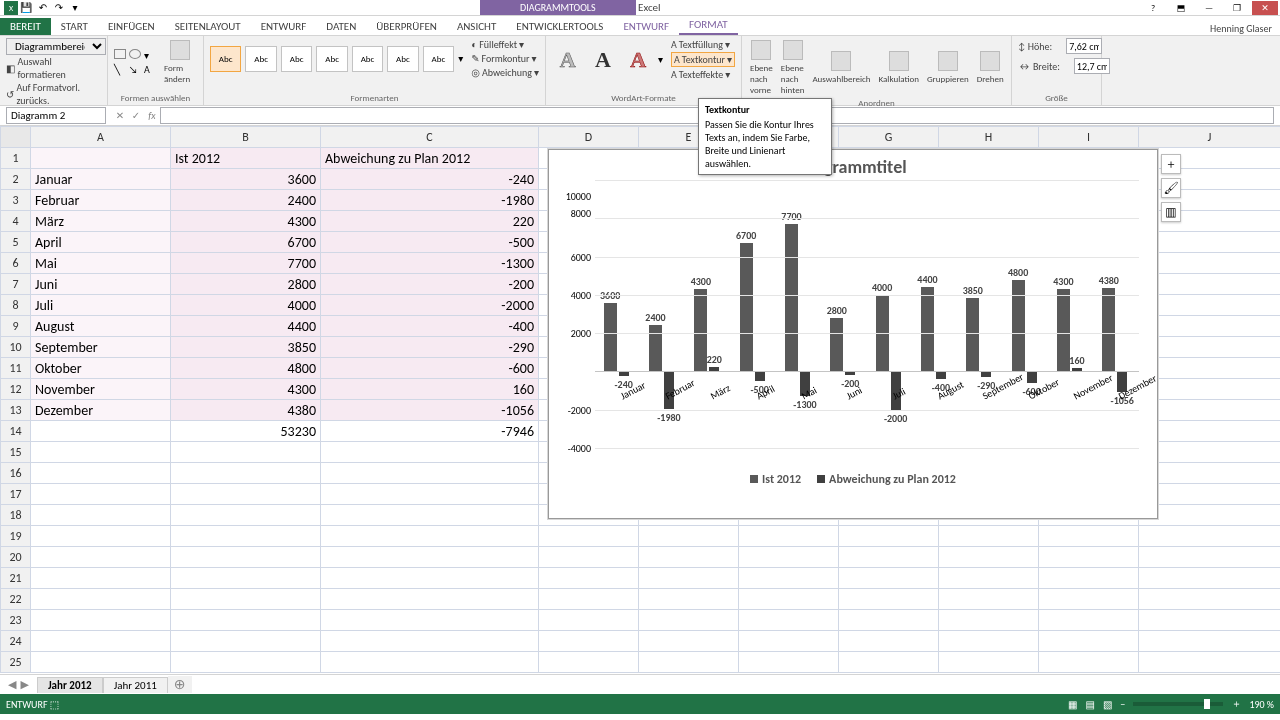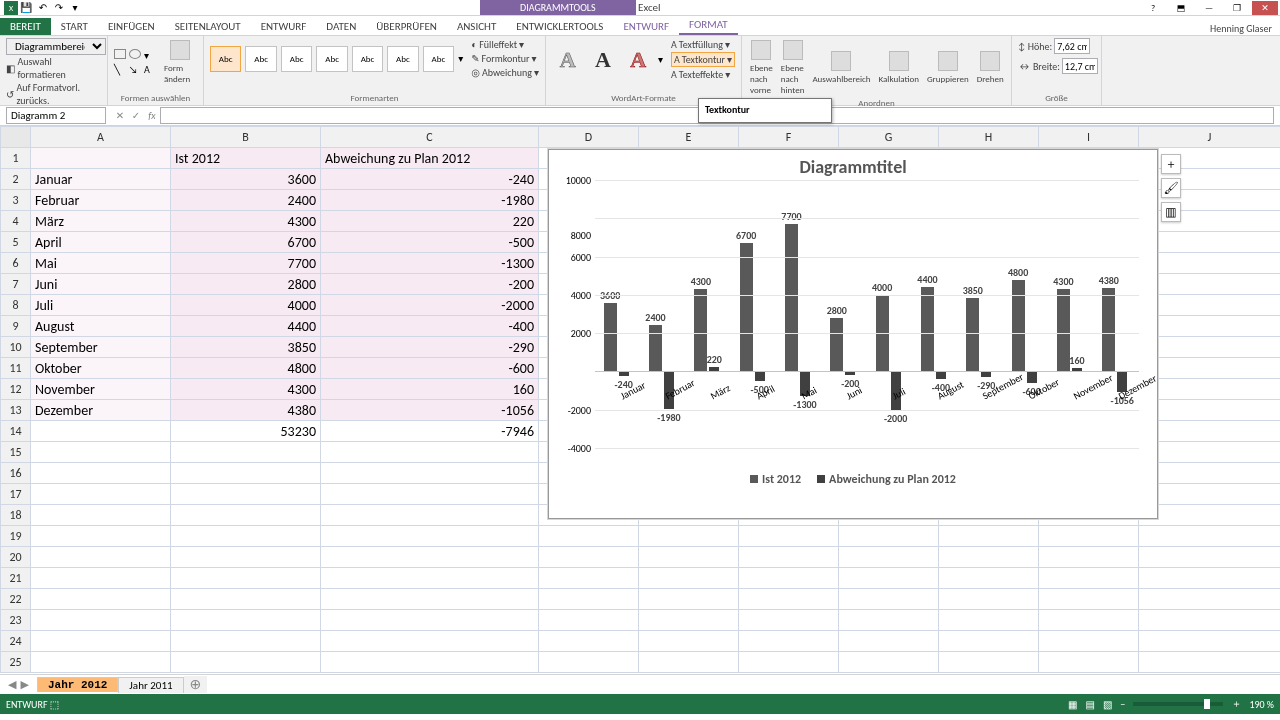--- a/index.html
+++ b/index.html
@@ -22,21 +22,21 @@
 .ribbon { height: 70px; background: #f1f1f1; border-bottom: 1px solid #d4d4d4; display: flex; font-size: 10px; }
 .rgroup { border-right: 1px solid #d4d4d4; padding: 2px 6px; display: flex; flex-direction: column; justify-content: space-between; }
 .rgroup-label { text-align: center; font-size: 9px; color: #666; }
 .rgroup-body { display: flex; align-items: center; gap: 4px; }
 .rbtn { display: flex; flex-direction: column; align-items: center; font-size: 9px; color: #444; padding: 2px; cursor: pointer; }
 .rbtn .ico { width: 20px; height: 20px; background: #ddd; border: 1px solid #bbb; margin-bottom: 2px; }
 .shape-style { width: 34px; height: 26px; border: 1px solid #c3c3c3; background: #fff; display: flex; align-items: center; justify-content: center; font-size: 9px; }
 .shape-style.active { border: 1px solid #f2a642; background: #fde6cc; }
 .wa-style { width: 32px; height: 32px; display: flex; align-items: center; justify-content: center; font-family: Georgia, serif; font-size: 22px; font-weight: bold; }
 .mini-line { display: flex; align-items: center; gap: 2px; font-size: 10px; color: #444; cursor: pointer; }
-.sizebox { width: 36px; height: 16px; border: 1px solid #abadb3; background: #fff; font-size: 10px; padding: 0 2px; }
+.sizebox { width: 36px; height: 16px; border: 1px solid #abadb3; background: #fff; font-size: 10px; padding: 0 2px; margin-left: 12px; }
 .namebox-row { height: 20px; background: #fff; border-bottom: 1px solid #d4d4d4; display: flex; align-items: center; }
 .namebox { width: 100px; border: 1px solid #abadb3; height: 17px; font-size: 11px; padding: 0 4px; margin: 0 6px; }
 .fx-btn { width: 16px; text-align: center; font-size: 10px; color: #888; }
 .formula { flex: 1; height: 17px; border: 1px solid #abadb3; margin-right: 6px; }
 .grid-wrap { position: relative; height: 548px; overflow: hidden; }
 .grid { border-collapse: collapse; table-layout: fixed; width: 1280px; }
 .grid th, .grid td { border: 1px solid #d0d7e5; height: 21px; font-size: 14px; padding: 0 4px; background: #fff; }
 .grid th { background: #f1f1f1; font-weight: normal; font-size: 12px; color: #333; }
 .grid .corner { background: #e8e8e8; }
 .grid .rowh { width: 28px; text-align: center; background: #f1f1f1; font-size: 12px; }
@@ -60,21 +60,21 @@
 .legend { display:flex; justify-content:center; gap:16px; font-size:12px; font-weight:bold; color:#555; padding:2px 0; }
 .legend .sw { display:inline-block; width:8px; height:8px; background:#595959; margin-right:4px; }
 .legend .sw.s2 { background:#404040; }
 .chart-btns { position:absolute; right:-24px; top:4px; display:flex; flex-direction:column; gap:4px; }
 .chart-side-btn { width:20px; height:20px; background:#fff; border:1px solid #bbb; box-shadow:0 1px 2px rgba(0,0,0,.2); display:flex; align-items:center; justify-content:center; font-size:12px; }
 .tooltip { position:absolute; left:698px; top:98px; width:134px; background:#fff; border:1px solid #767676; padding:4px 6px; font-size:10px; box-shadow:1px 1px 3px rgba(0,0,0,.3); z-index:50; }
 .tooltip .tt-title { font-weight:bold; margin-bottom:2px; }
 .sheet-tabs { height: 20px; background: #fff; border-top: 1px solid #d4d4d4; display:flex; align-items:center; font-size:11px; }
 .stab-nav { display:flex; gap:4px; padding:0 8px; color:#888; }
 .stab { padding: 1px 10px; border:1px solid #ccc; border-bottom:none; background:#f1f1f1; font-size:11px; }
-.stab.active { background:#fdba74; font-weight:bold;font-family:Liberation Mono, monospace; }
+.stab.active { background:#e5e5e5; font-weight:bold; }
 .stab.add { border:none; font-size:14px; color:#888; padding:0 6px; }
 .statusbar { height:20px; background:#217346; color:#fff; font-size:10px; display:flex; align-items:center; justify-content:space-between; padding:0 6px; }
 .sb-right { display:flex; align-items:center; gap:8px; }
 .zoom-slider { width:90px; height:4px; background:#1a5c38; position:relative; }
 .zoom-slider .thumb { position:absolute; width:6px; height:10px; background:#fff; top:-3px; left:78%; }
 </style>
 </head>
 <body>
 
 <div class="titlebar">
@@ -638,22 +638,22 @@
 
 <div class="chart-obj">
   <div class="chart-title">Diagrammtitel</div>
   <div class="chart-plot" id="chartplot">
     <div class="y-axis" id="yaxis">
           <div class="y-tick" style="top:268px">-4000</div>
           <div class="y-tick" style="top:229.71428571428572px">-2000</div>
           <div class="y-tick" style="top:153.14285714285717px">2000</div>
           <div class="y-tick" style="top:114.85714285714286px">4000</div>
           <div class="y-tick" style="top:76.57142857142856px">6000</div>
-          <div class="y-tick" style="top:55px">8000</div>
-          <div class="y-tick" style="top:0px">10000</div>
+          <div class="y-tick" style="top:33px">8000</div>
+          <div class="y-tick" style="top:16px">10000</div>
         </div>
     <div class="bars" id="bars">
           <div class="bgroup">
     <div class="bar" style="position:absolute;left:calc(50% - 14px);top:122.51428571428573px;height:68.91428571428571px">
       <div class="bar-label" style="top:-14px">3600</div>
     </div>
     <div class="bar b2" style="position:absolute;left:calc(50% + 1px);top:191.42857142857144px;height:4.594285714285718px">
       <div class="bar-label" style="top:6.594285714285718px">-240</div>
     </div>
     <div class="x-cat" style="top:211.42857142857144px">Januar</div>
@@ -774,20 +774,21 @@
   <div class="chart-btns">
     <div class="chart-side-btn">＋</div>
     <div class="chart-side-btn">🖌</div>
     <div class="chart-side-btn">▥</div>
   </div>
 </div>
 </div>
 
 <div class="tooltip">
   <div class="tt-title">Textkontur</div>
+  <div>Passen Sie die Kontur Ihres Texts an, indem Sie Farbe, Breite und Linienart auswählen.</div>
 </div>
 
 <div class="sheet-tabs">
   <div class="stab-nav">
       <span>◀</span>
       <span>▶</span>
     </div>
   <div class="stab active">Jahr 2012</div>
   <div class="stab">Jahr 2011</div>
   <div class="stab add">⊕</div>

